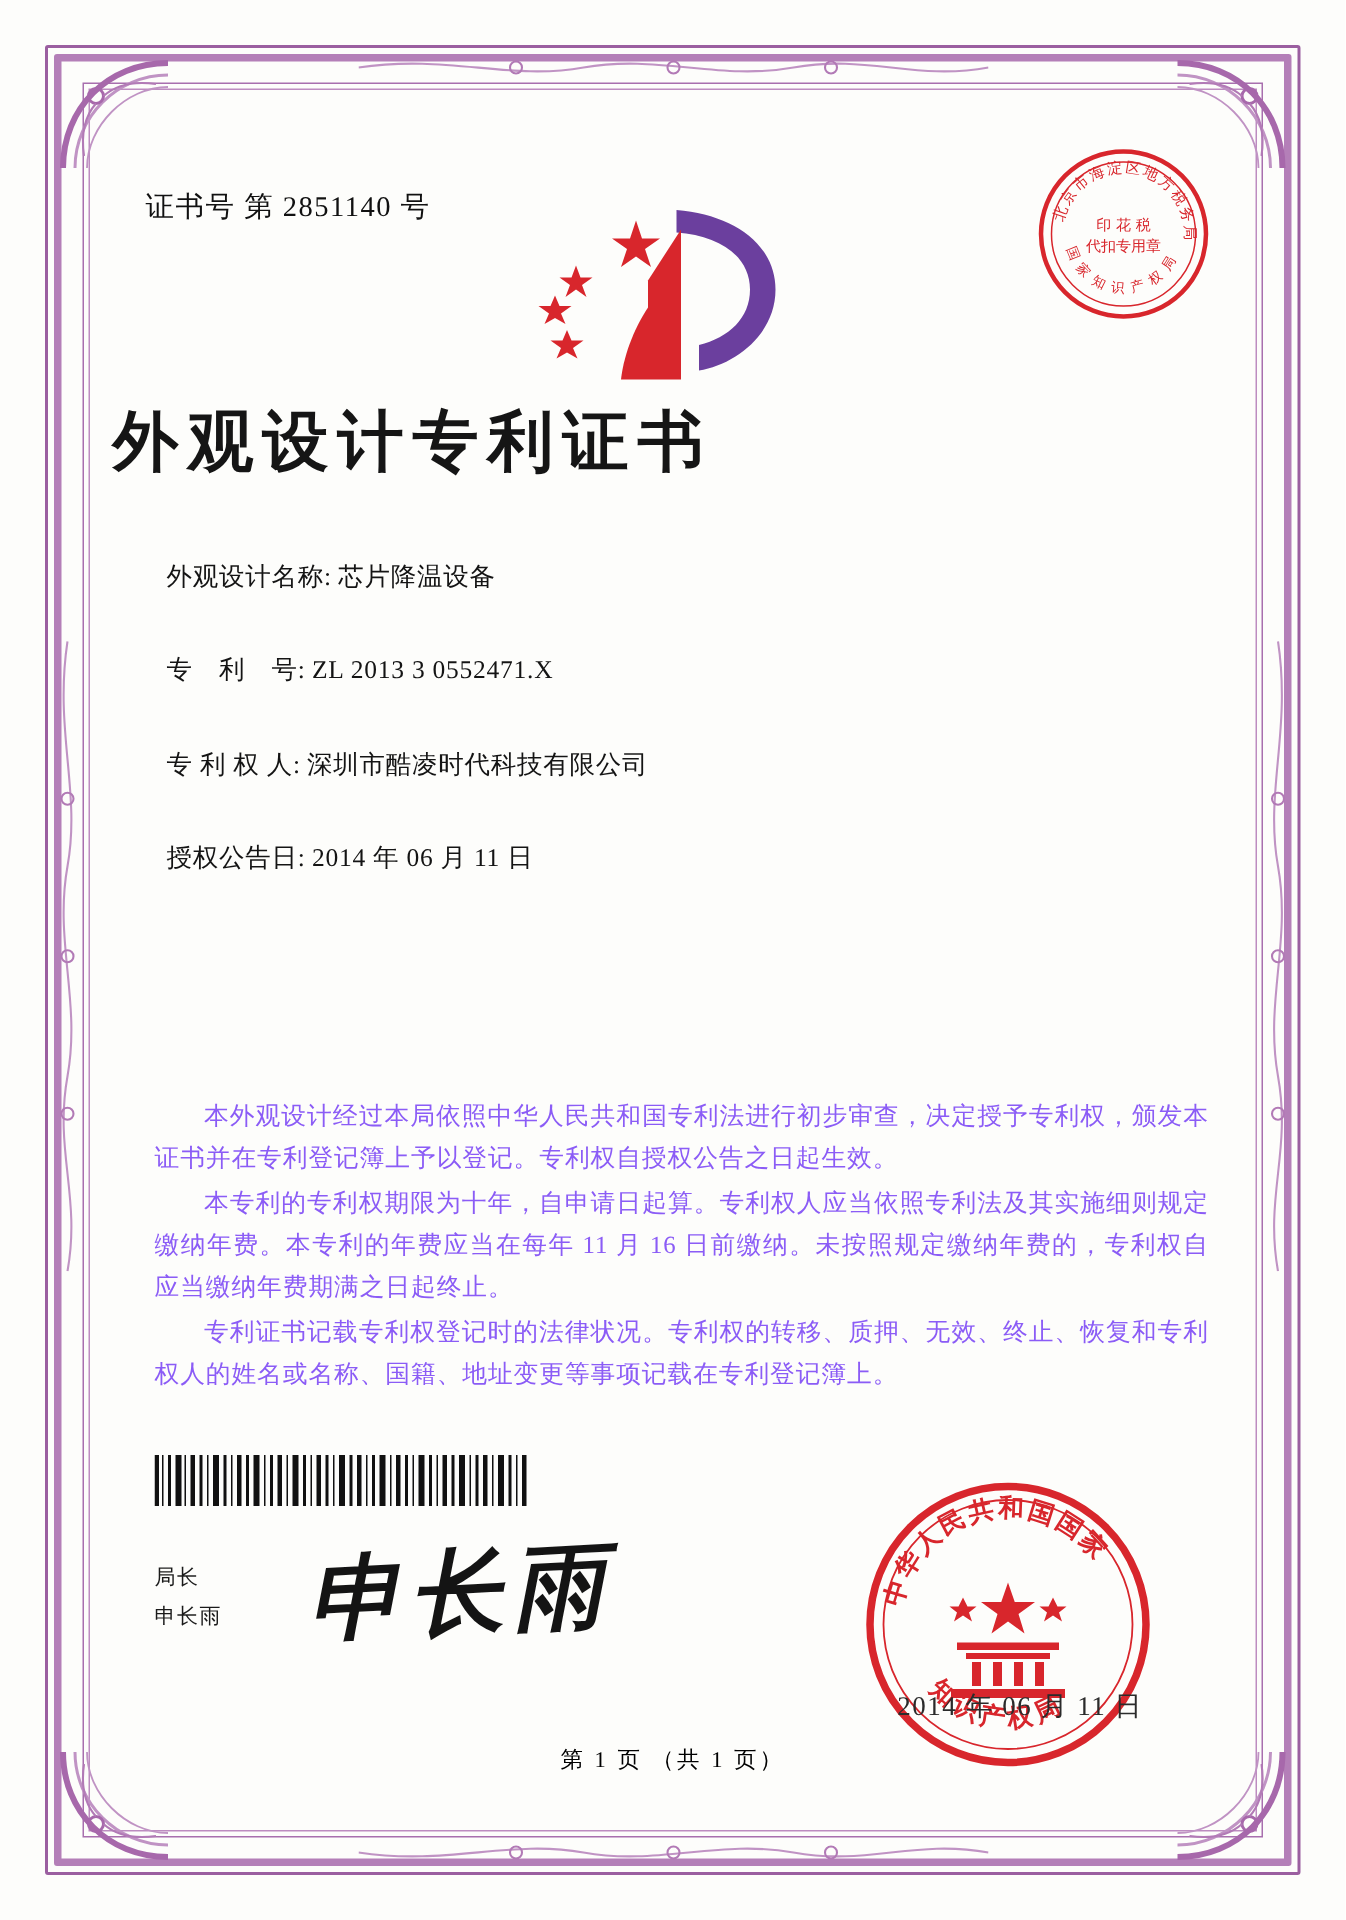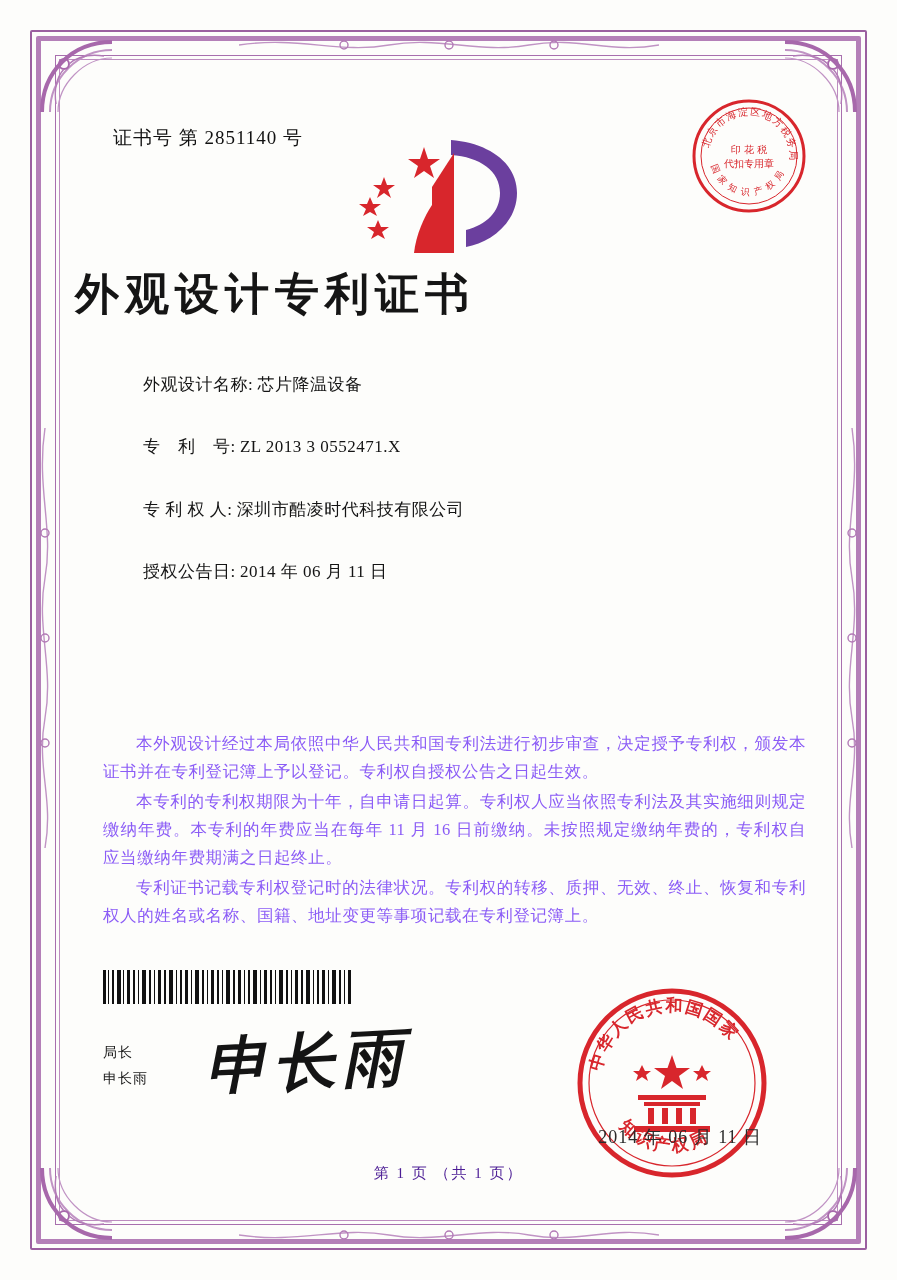--- a/index.html
+++ b/index.html
@@ -78,21 +78,21 @@
   .content {
     position: absolute;
     left: 75px;
     top: 75px;
     right: 75px;
     bottom: 75px;
   }
 
   .cert-number {
     position: absolute;
-    left: 38px;
+    left: 22px;
     top: 50px;
     font-size: 19px;
     letter-spacing: 1px;
     color: #111;
     font-family: "Liberation Serif", serif;
   }
 
   .logo {
     position: absolute;
     left: 50%;
@@ -132,21 +132,20 @@
   .field-row {
     font-size: 17px;
     line-height: 1.2;
     margin-bottom: 42px;
     color: #141414;
     white-space: nowrap;
   }
   .field-label {
     display: inline-block;
     letter-spacing: 0.5px;
-    margin-left: 32px;
   }
   .field-value {
     display: inline-block;
     letter-spacing: 0.5px;
     text-align: center;
   }
 
   .paragraphs {
     position: absolute;
     left: 28px;
@@ -209,21 +208,21 @@
   }
 
   .page-footer {
     position: absolute;
     left: 0;
     right: 0;
     bottom: 22px;
     text-align: center;
     font-size: 15px;
     letter-spacing: 2px;
-    color: #4c1d95;
+    color: #000000;
   }
 </style>
 </head>
 <body>
 
 <div class="cert-page">
 
   <div class="border-outer"></div>
   <div class="border-mid"></div>
   <div class="border-inner"></div>

